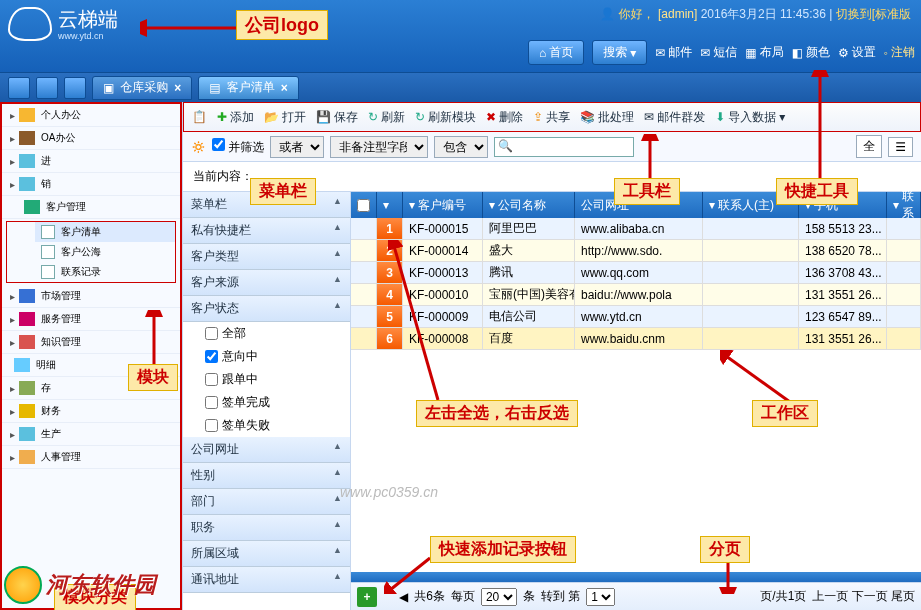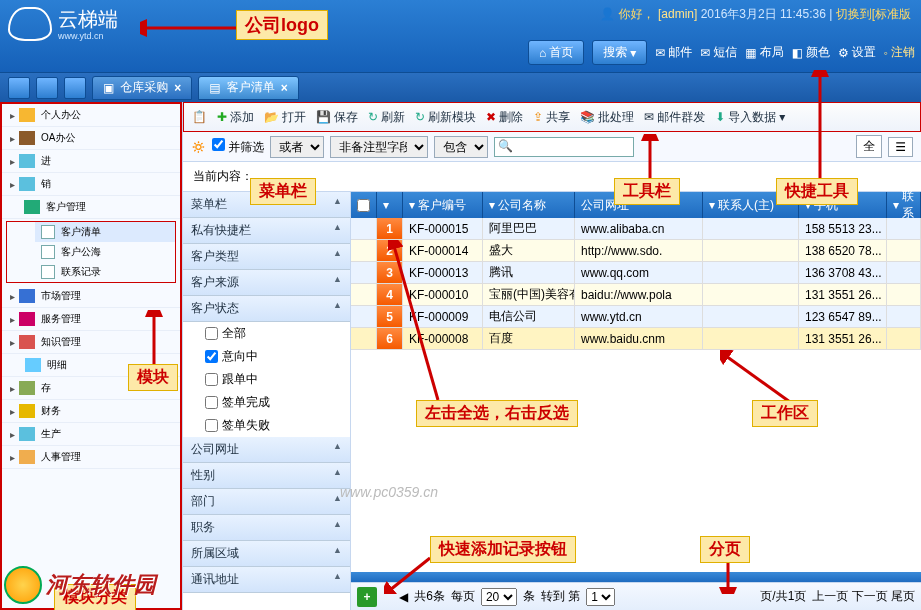--- a/index.html
+++ b/index.html
@@ -206,21 +206,21 @@
         <span>市场管理</span>
       </div>
     <div class="item expand">
         <span class="pic" style="background:#c06"></span>
         <span>服务管理</span>
       </div>
     <div class="item expand">
         <span class="pic" style="background:#d9534f"></span>
         <span>知识管理</span>
       </div>
-    <div class="item" style="padding-left:23px">
+    <div class="item" style="padding-left:12px">
         <span class="pic" style="background:#6cf"></span>
         <span>明细</span>
       </div>
     <div class="item expand">
         <span class="pic" style="background:#8a5"></span>
         <span>存</span>
       </div>
     <div class="item expand">
         <span class="pic" style="background:#e6b800"></span>
         <span>财务</span>

